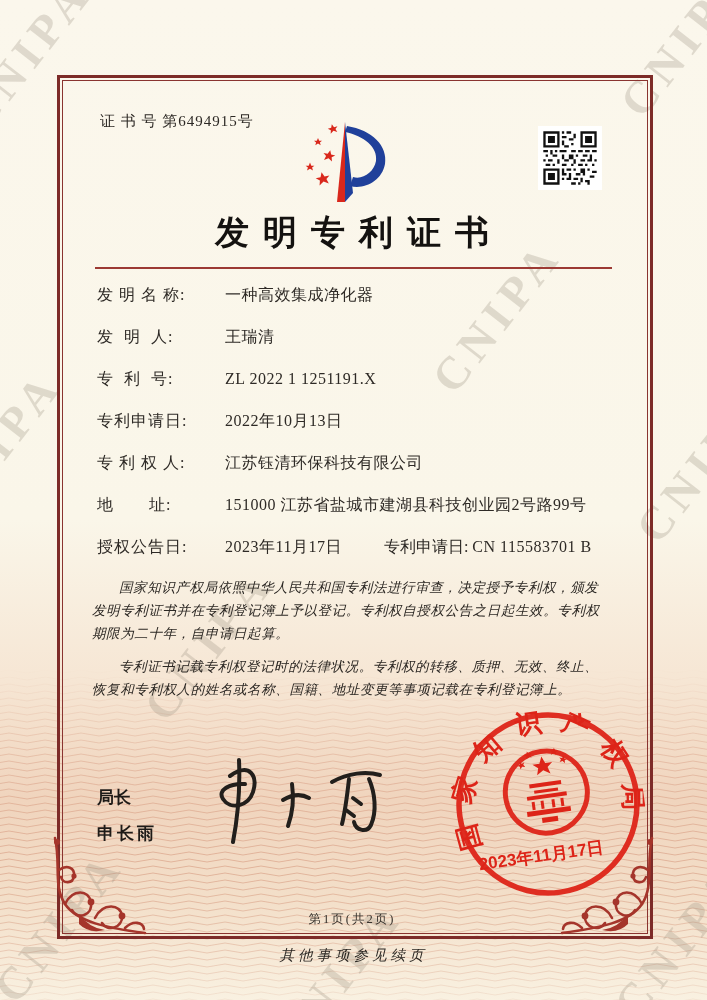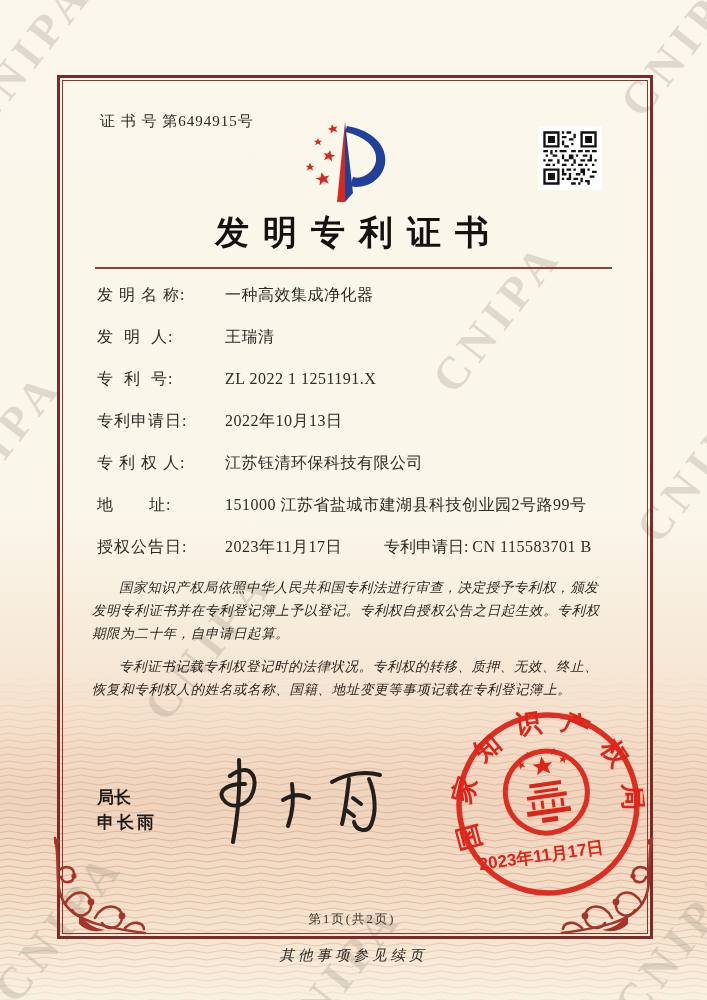--- a/index.html
+++ b/index.html
@@ -43,21 +43,21 @@
   .flabel{display:inline-block;min-width:128px;white-space:pre;letter-spacing:1px;}
   .fvalue{letter-spacing:0.5px;}
   .frow-double .pair2{margin-left:38px;}
 
   .paras{position:absolute;left:92px;top:576px;width:524px;font-size:13.5px;line-height:23px;
          color:#2b2723;font-style:italic;letter-spacing:0.6px;}
   .paras p{margin:0 4px 10px 0;text-indent:2em;}
 
   .signer{position:absolute;left:97px;top:786px;font-family:"Liberation Sans","DejaVu Sans",sans-serif;
           font-weight:600;color:#1e1b18;font-size:17px;}
-  .signer .name{margin-top:2px;letter-spacing:3px;}
+  .signer .name{margin-top:13px;letter-spacing:3px;}
   .signature{position:absolute;left:192px;top:752px;width:240px;height:100px;}
 
   .seal{position:absolute;left:452px;top:708px;width:192px;height:192px;transform:rotate(-8deg);}
 
   .ornament{position:absolute;width:122px;height:106px;}
   .orn-left{left:45px;top:836px;}
   .orn-right{left:540px;top:836px;transform:scaleX(-1);}
 
   .pageno{position:absolute;left:57px;top:911px;width:590px;text-align:center;
           font-size:12.5px;color:#37322c;letter-spacing:2px;}

